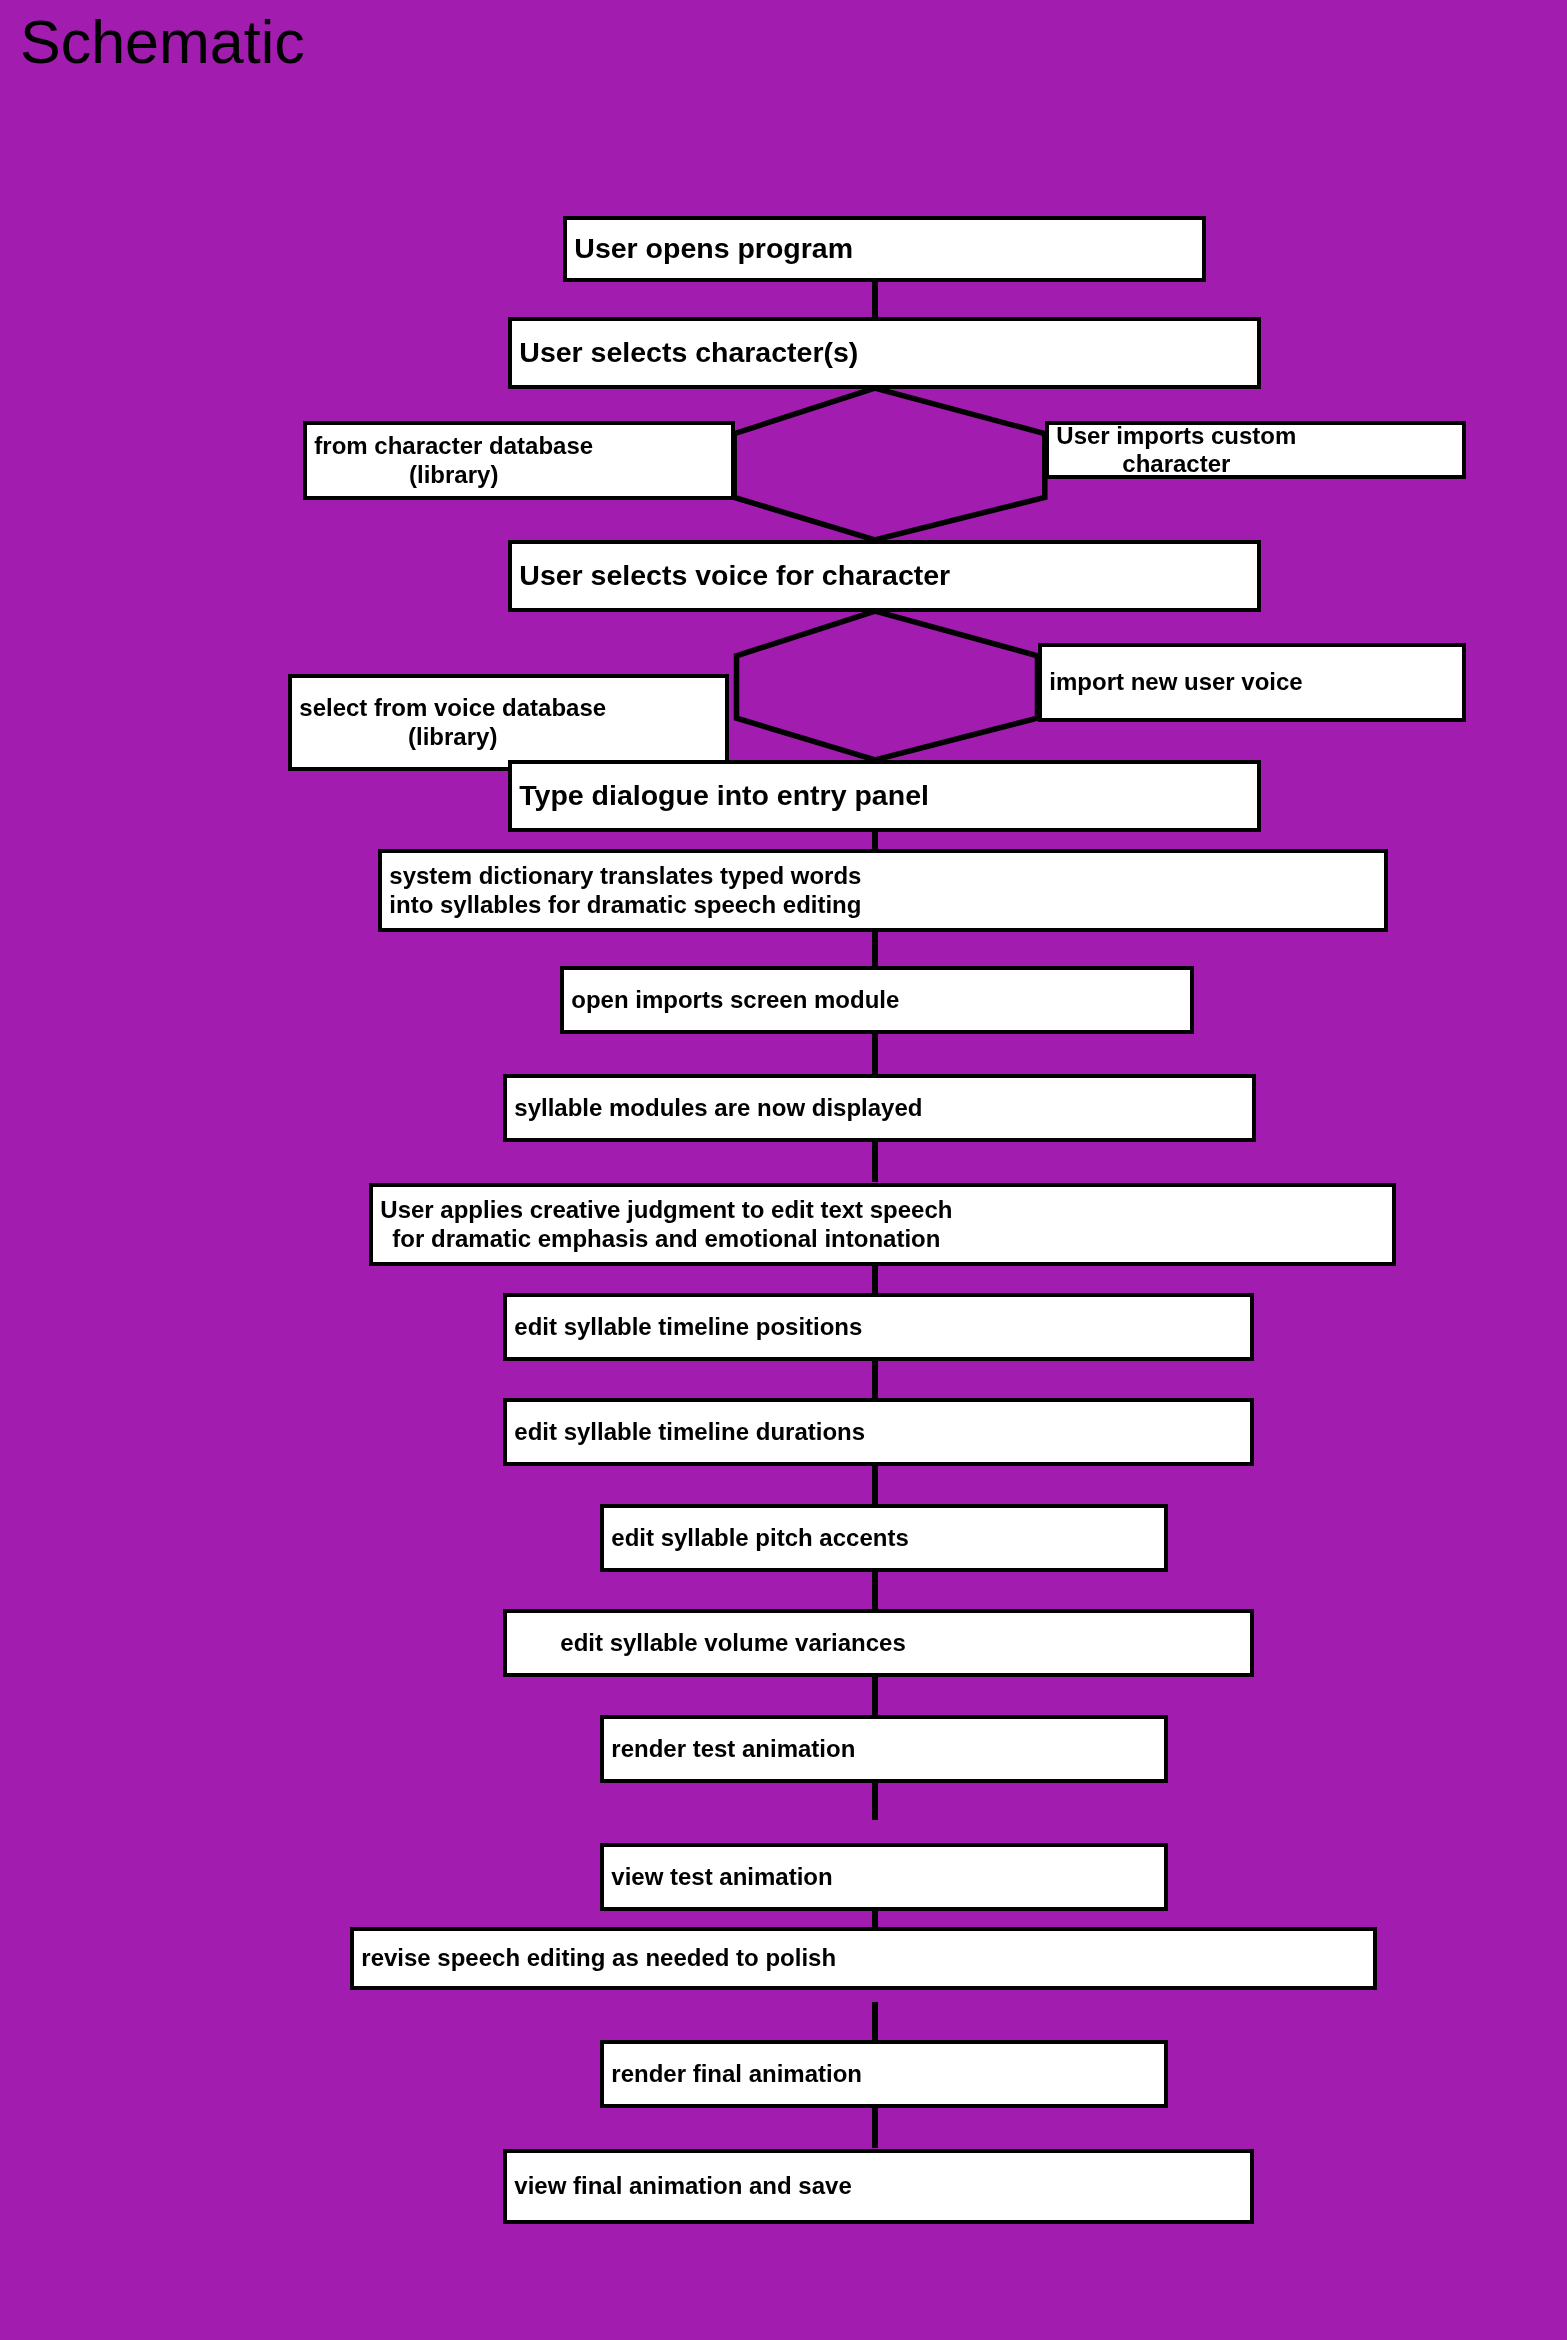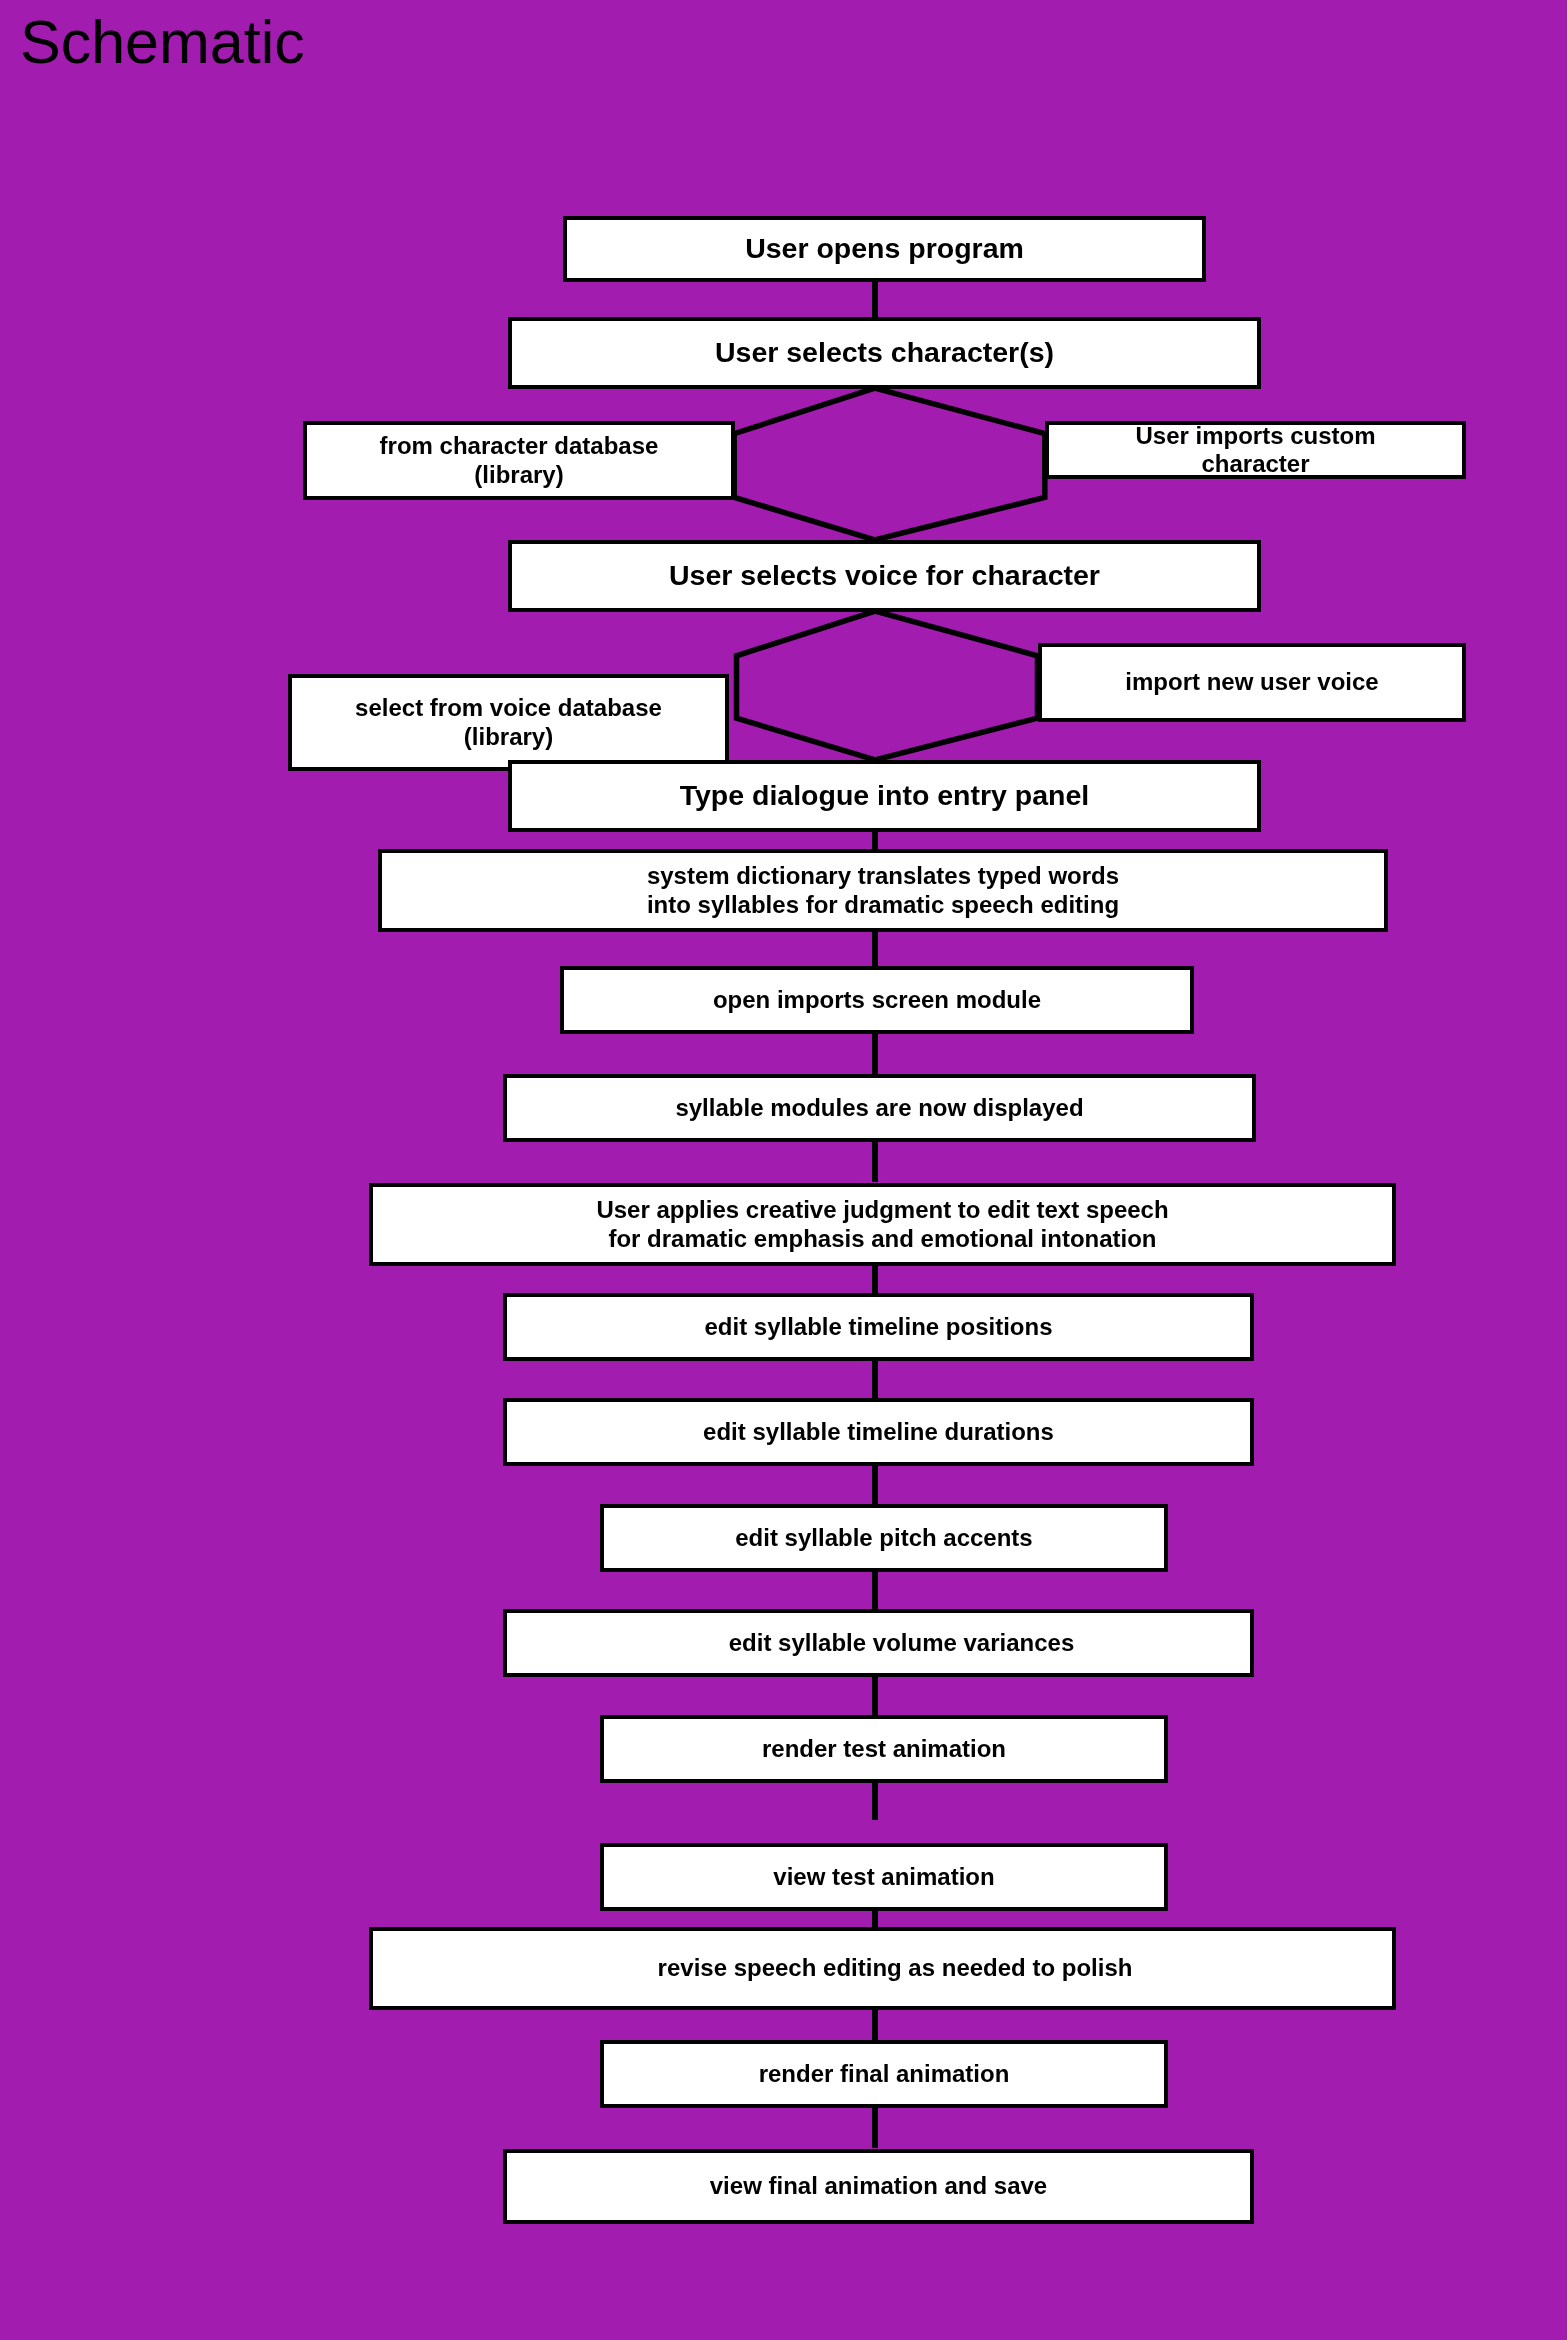--- a/index.html
+++ b/index.html
@@ -30,21 +30,21 @@
     font-family: "Liberation Sans", sans-serif;
   }
   
   .node {
     position: absolute;
     box-sizing: border-box;
     border: 4.6px solid #000000;
     background: #ffffff;
     display: flex;
     align-items: center;
-    justify-content: center;
+    justify-content: flex-start;
     text-align: center;
     color: #000000;
     font-family: "Liberation Sans", sans-serif;
     font-weight: bold;
     line-height: 1.18;
     z-index: 3;
   }
   .node.lg { font-size: 28.5px; }
   .node.md { font-size: 24px; }
   .node .txt { display: block; padding: 0 7.3px; white-space: pre-line; }
@@ -145,21 +145,21 @@
       </div>
       <div class="node md" style="left: 503px; top: 1609px; width: 751px; height: 68px; padding-left: 46px;">
         <span class="txt">edit syllable volume variances</span>
       </div>
       <div class="node md" style="left: 600px; top: 1715px; width: 568px; height: 68px;">
         <span class="txt">render test animation</span>
       </div>
       <div class="node md" style="left: 600px; top: 1820px; width: 568px; height: 68px; margin-top: 23px;">
         <span class="txt">view test animation</span>
       </div>
-      <div class="node md" style="left: 369px; top: 1927px; width: 1027px; height: 83px; padding-left: 25px;">
+      <div class="node md" style="left: 350px; top: 1927px; width: 1027px; height: 63px;">
         <span class="txt">revise speech editing as needed to polish</span>
       </div>
       <div class="node md" style="left: 600px; top: 2040px; width: 568px; height: 68px;">
         <span class="txt">render final animation</span>
       </div>
       <div class="node md" style="left: 503px; top: 2149px; width: 751px; height: 75px;">
         <span class="txt">view final animation and save</span>
       </div>
     </div>
 

